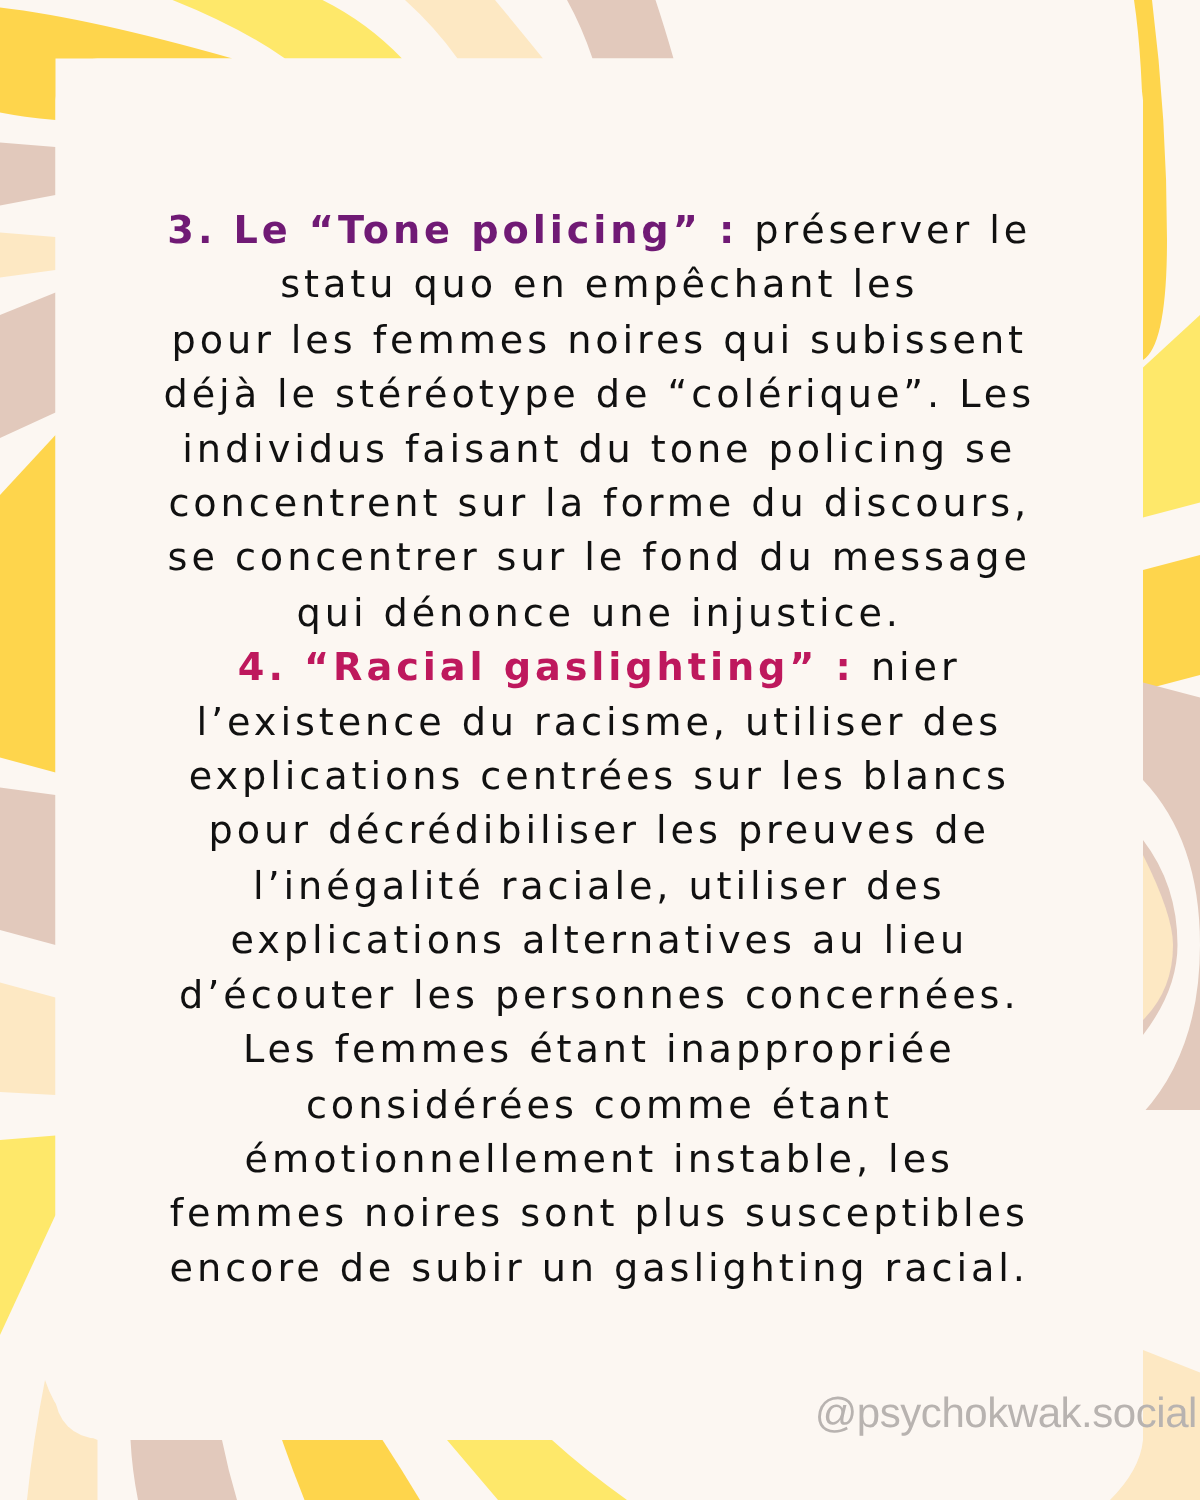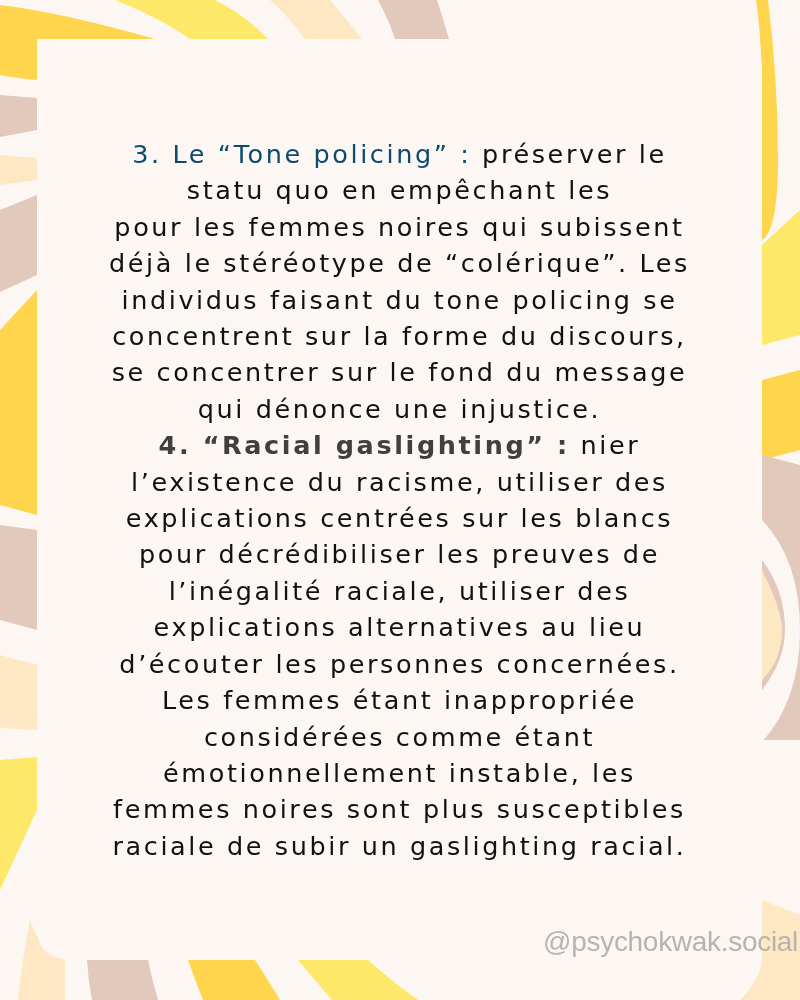--- a/index.html
+++ b/index.html
@@ -26,22 +26,22 @@
     z-index: 2;
   }
   .line {
     display: block;
     font-size: 25.5px;
     line-height: 36.4px;
     letter-spacing: 2.6px;
     color: #111111;
     white-space: nowrap;
   }
-  .head3 { color: #0c4a6e; font-weight: normal; }
-  .head4 { color: #404040; font-weight: bold; }
+  .head3 { color: #701a75; font-weight: bold; }
+  .head4 { color: #be185d; font-weight: bold; }
   .handle {
     position: absolute;
     right: 2px; top: 926px;
     font-size: 28px;
     color: #b8b3b0;
     font-family: "Liberation Sans", sans-serif;
     letter-spacing: -0.3px;
     z-index: 2;
   }
 </style>
@@ -95,17 +95,17 @@
     <span class="line">l’existence du racisme, utiliser des</span>
     <span class="line">explications centrées sur les blancs</span>
     <span class="line">pour décrédibiliser les preuves de</span>
     <span class="line">l’inégalité raciale, utiliser des</span>
     <span class="line">explications alternatives au lieu</span>
     <span class="line">d’écouter les personnes concernées.</span>
     <span class="line">Les femmes étant inappropriée</span>
     <span class="line">considérées comme étant</span>
     <span class="line">émotionnellement instable, les</span>
     <span class="line">femmes noires sont plus susceptibles</span>
-    <span class="line">raciale de subir un gaslighting racial.</span>
+    <span class="line">encore de subir un gaslighting racial.</span>
   </div>
 </div>
 
 <div class="handle">@psychokwak.social</div>
 
 </body></html>

